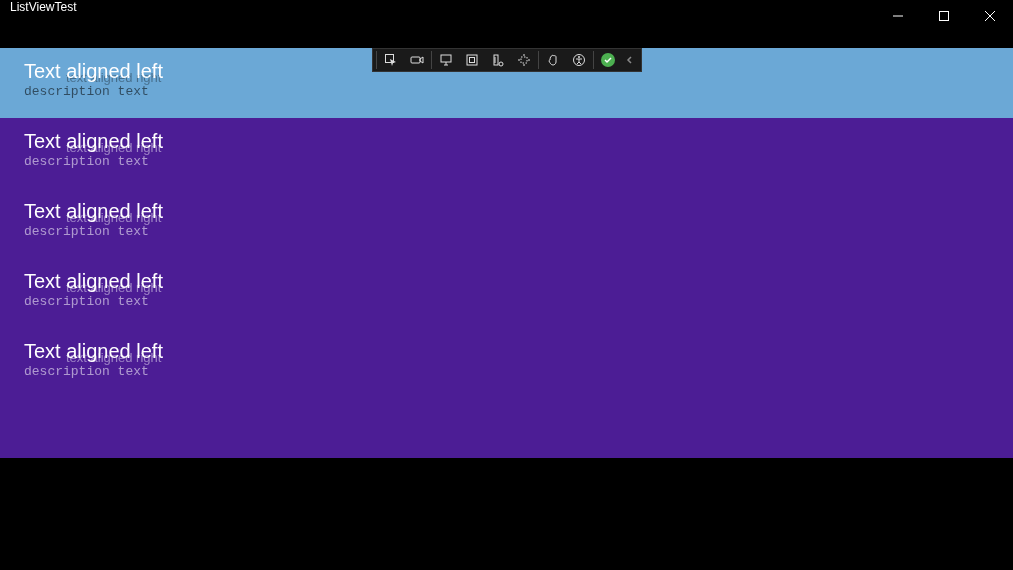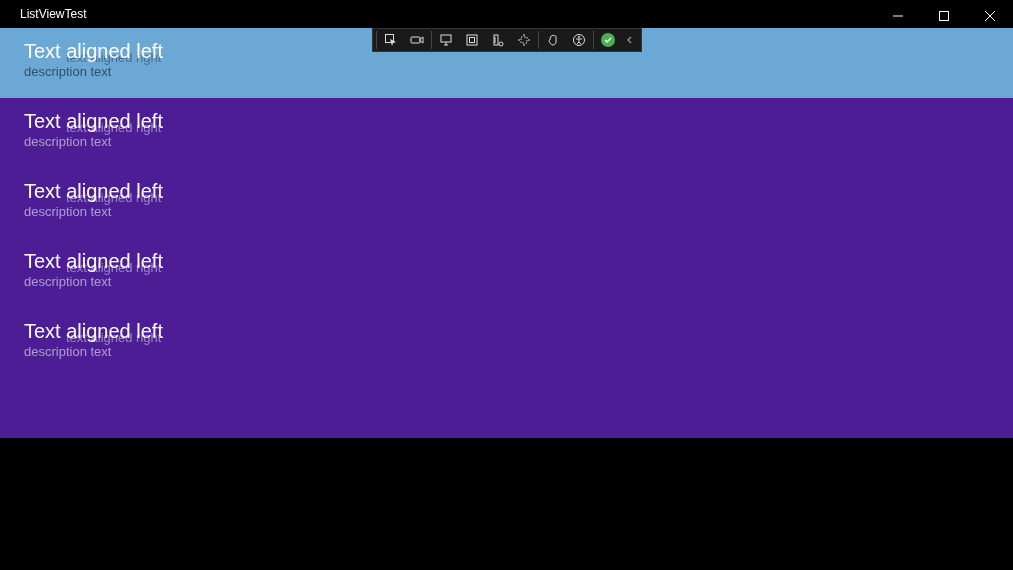--- a/index.html
+++ b/index.html
@@ -5,25 +5,25 @@
     * { margin: 0; padding: 0; box-sizing: border-box; }
     body {
       width: 1013px;
       height: 570px;
       background: #000;
       font-family: "Segoe UI", Arial, sans-serif;
       overflow: hidden;
       color: #fff;
     }
     .titlebar {
-      height: 28px;
+      height: 48px;
       background: #000;
       display: flex;
-      align-items: center;
-      padding-left: 20px;
+      align-items: flex-start;
+      padding-left: 10px;
       position: relative;
     }
     .titlebar-title {
       color: #fff;
       font-size: 12px;
     }
     .window-controls {
       position: absolute;
       right: 0;
       top: 0;
@@ -72,20 +72,21 @@
       color: rgba(255,255,255,0.45);
       z-index: 1;
     }
     .list-item.selected .li-right {
       color: rgba(0,0,0,0.35);
     }
     .li-desc {
       font-size: 13px;
       color: rgba(255,255,255,0.55);
       margin-top: 2px;
+      font-family: Liberation Mono, monospace;
     }
     .list-item.selected .li-desc {
       color: rgba(0,0,0,0.55);
     }
     .dev-toolbar {
       position: absolute;
       top: 0;
       left: 50%;
       transform: translateX(-50%);
       height: 24px;

